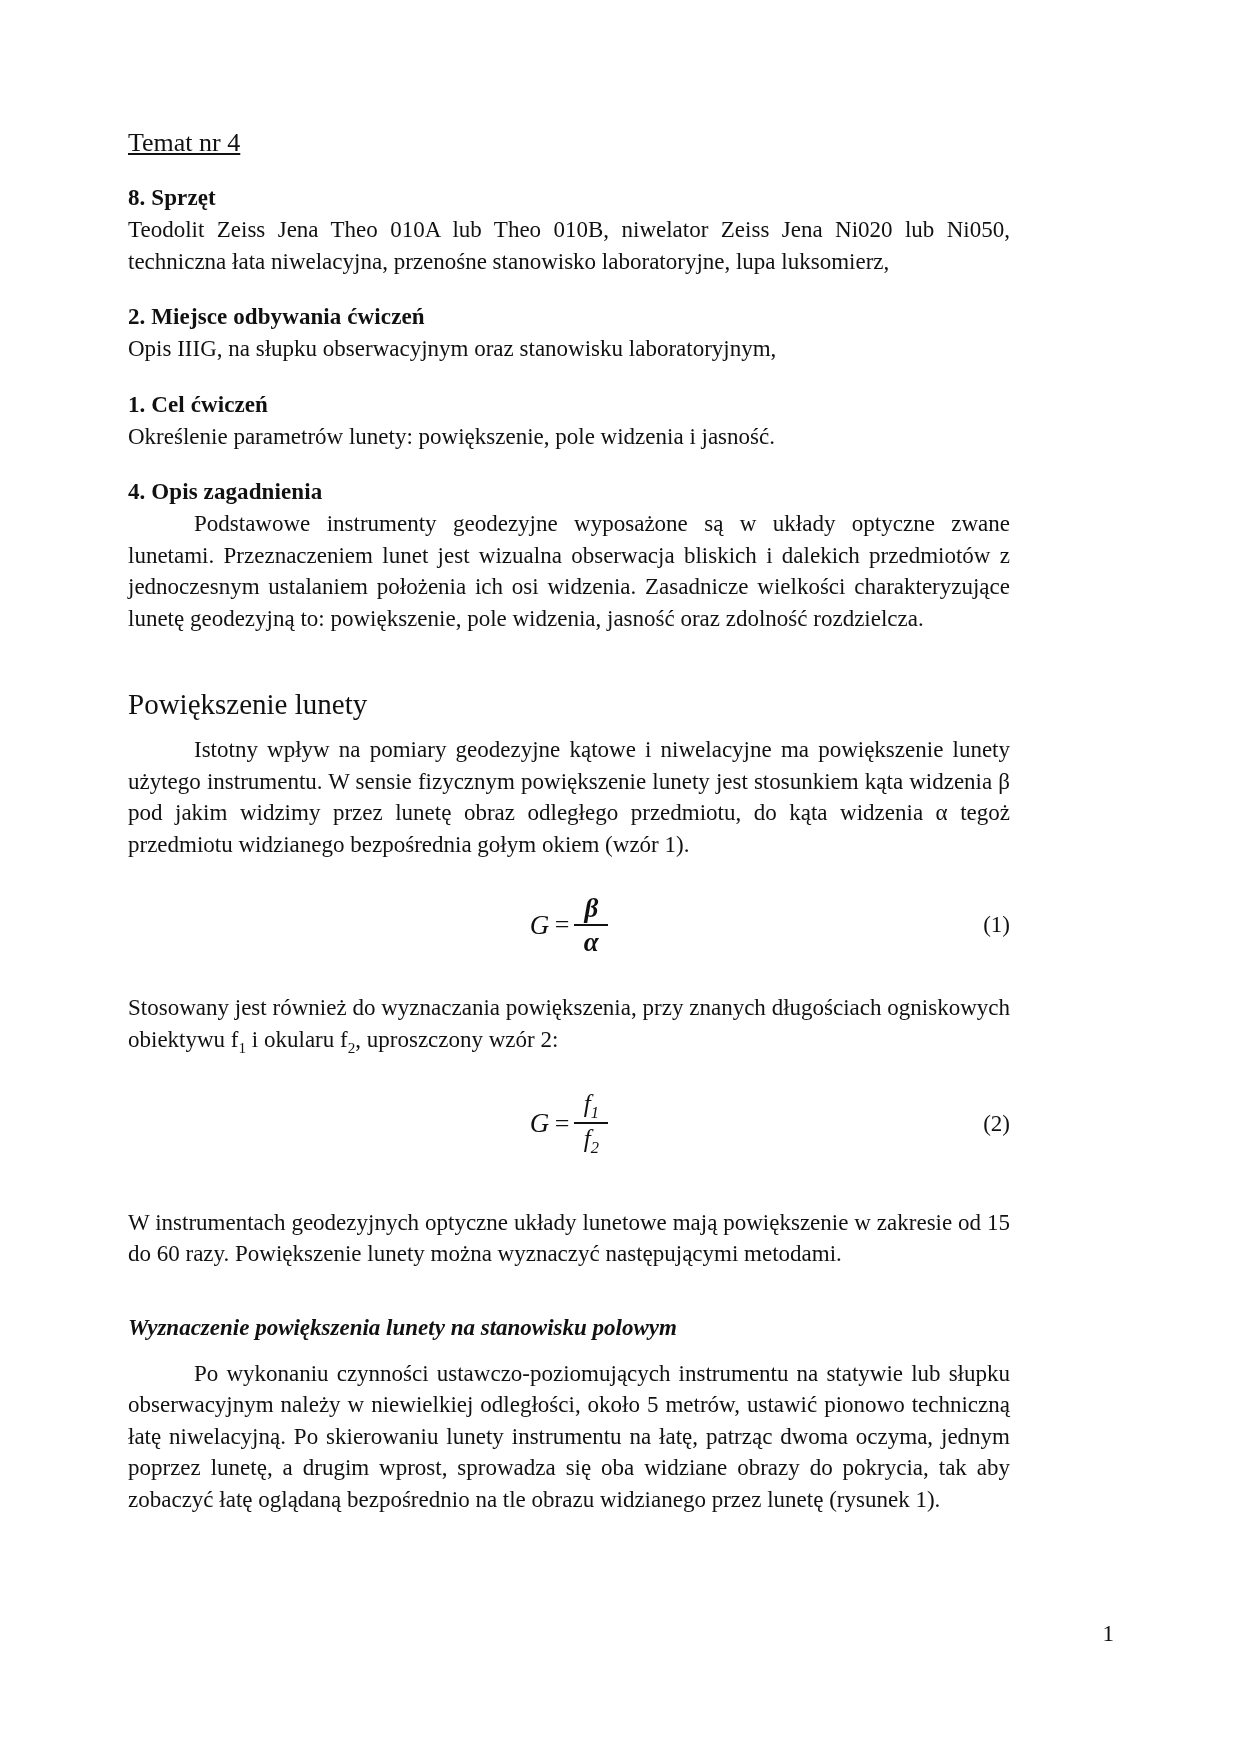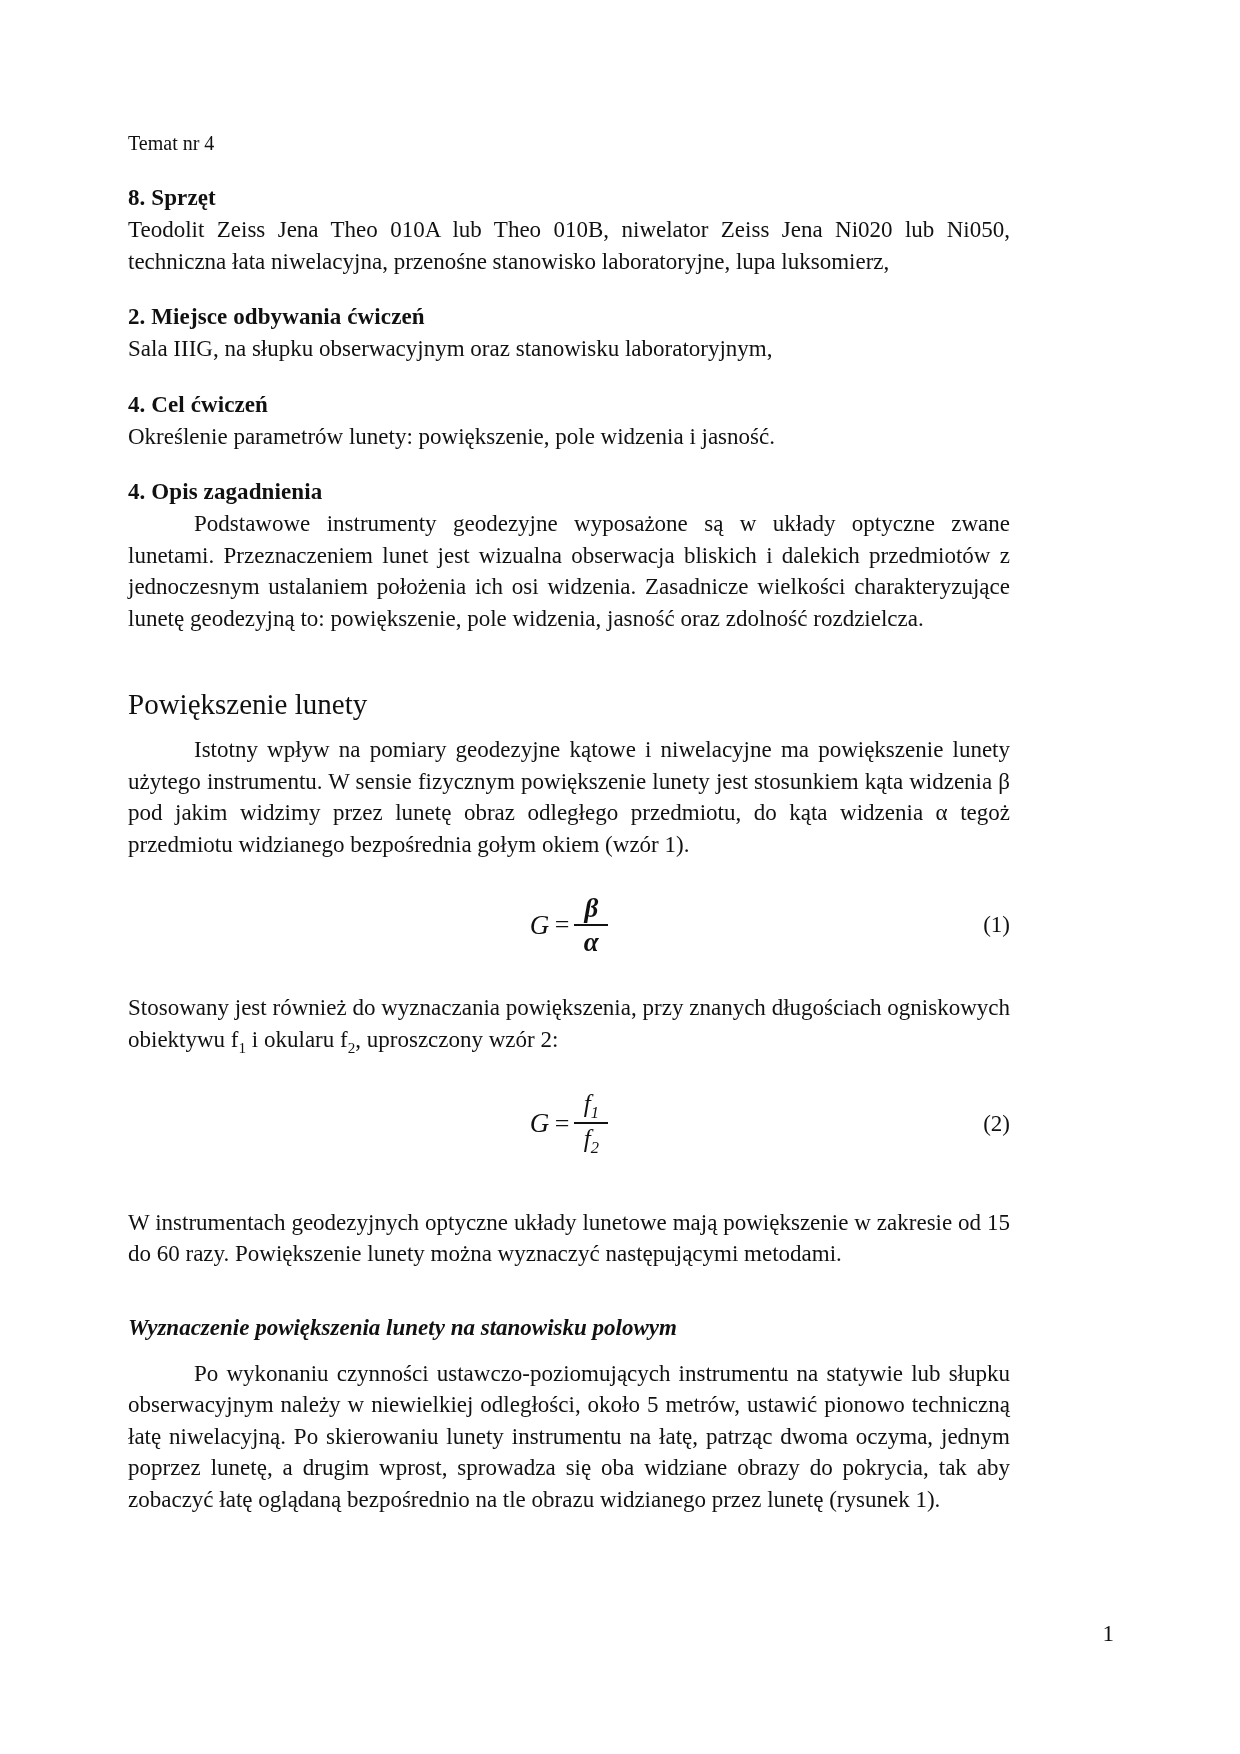--- a/index.html
+++ b/index.html
@@ -17,23 +17,24 @@
     height: 1754px;
     background: #ffffff;
     box-sizing: border-box;
     padding: 128px 230px 60px 128px;
     overflow: hidden;
   }
   .doc {
     width: 882px;
   }
   .label-line {
-    font-size: 20px;
+    font-size: 26px;
     line-height: 30px;
     margin: 0 0 26px 0;
+    text-decoration: underline;
   }
   h1.doc-title {
     font-size: 23px;
     font-weight: bold;
     line-height: 30px;
     margin: 0 0 30px 0;
     letter-spacing: 0.1px;
   }
   h2.section-heading {
     font-size: 23px;
@@ -162,25 +163,25 @@
     <div class="label-line">Temat nr 4</div>
 
 
     <div class="block">
       <h2 class="section-heading">8. Sprzęt</h2>
       <p class="body-text">Teodolit Zeiss Jena Theo 010A lub Theo 010B, niwelator Zeiss Jena Ni020 lub Ni050, techniczna łata niwelacyjna, przenośne stanowisko laboratoryjne, lupa luksomierz,</p>
     </div>
 
     <div class="block">
       <h2 class="section-heading">2. Miejsce odbywania ćwiczeń</h2>
-      <p class="body-text">Sala IIIG, na słupku obserwacyjnym oraz stanowisku laboratoryjnym,</p>
-    </div>
-
-    <div class="block">
-      <h2 class="section-heading">4. Cel ćwiczeń</h2>
+      <p class="body-text">Opis IIIG, na słupku obserwacyjnym oraz stanowisku laboratoryjnym,</p>
+    </div>
+
+    <div class="block">
+      <h2 class="section-heading">1. Cel ćwiczeń</h2>
       <p class="body-text">Określenie parametrów lunety: powiększenie, pole widzenia i jasność.</p>
     </div>
 
     <div class="block">
       <h2 class="section-heading">4. Opis zagadnienia</h2>
       <p class="body-text indented">Podstawowe instrumenty geodezyjne wyposażone są w układy optyczne zwane lunetami. Przeznaczeniem lunet jest wizualna obserwacja bliskich i dalekich przedmiotów z jednoczesnym ustalaniem położenia ich osi widzenia. Zasadnicze wielkości charakteryzujące lunetę geodezyjną to: powiększenie, pole widzenia, jasność oraz zdolność rozdzielcza.</p>
     </div>
 
     <div class="spacer-md"></div>
 

